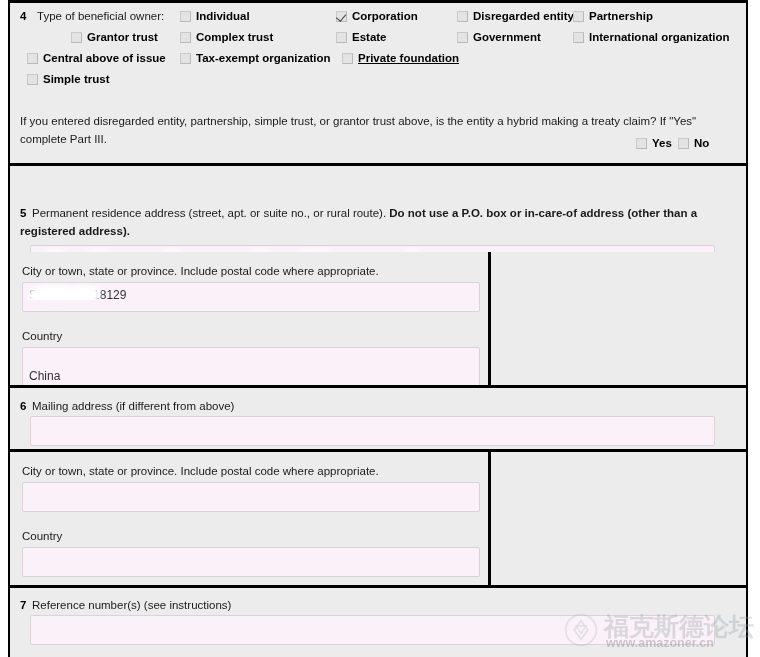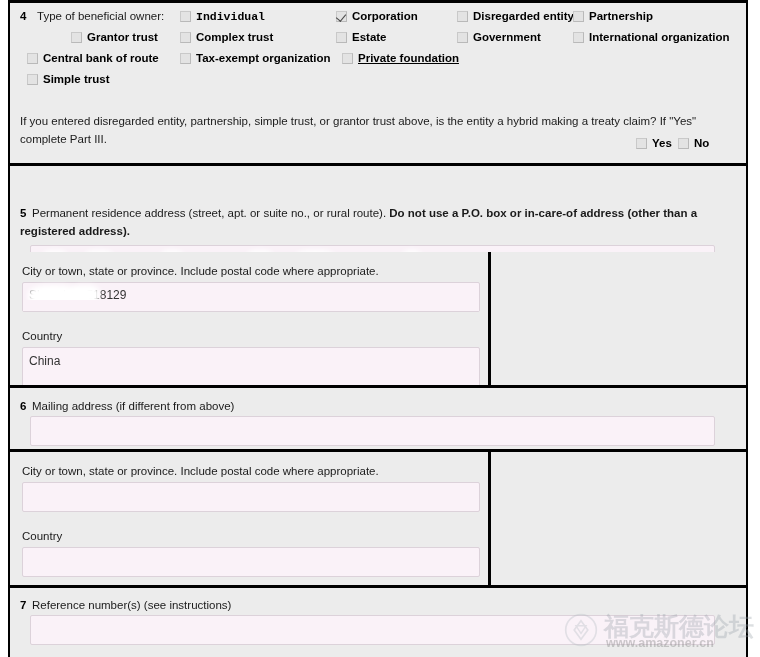--- a/index.html
+++ b/index.html
@@ -189,21 +189,21 @@
     <div class="rule-top"></div>
 
     <div class="section" style="top:3px; height:163px;">
 
       <div class="cb-row" style="top:7px;">
         <span class="cb" style="left:10px;">
           <span class="line-no">4</span>
           <span class="owner-prefix">Type of beneficial owner:</span>
         </span>
 
-        <span class="cb" style="left:170px;font-family:Liberation Mono, monospace;">
+        <span class="cb" style="left:170px;">
           <span class="box"></span>
           <span class="cb-label">Individual</span>
         </span>
 
         <span class="cb" style="left:326px;">
           <span class="box checked"></span>
           <span class="cb-label">Corporation</span>
         </span>
 
         <span class="cb" style="left:447px;">
@@ -240,21 +240,21 @@
 
         <span class="cb" style="left:563px;">
           <span class="box"></span>
           <span class="cb-label">International organization</span>
         </span>
       </div>
 
       <div class="cb-row" style="top:49px;">
         <span class="cb" style="left:17px;">
           <span class="box"></span>
-          <span class="cb-label">Central bank of route</span>
+          <span class="cb-label">Central above of issue</span>
         </span>
 
         <span class="cb" style="left:170px;">
           <span class="box"></span>
           <span class="cb-label">Tax-exempt organization</span>
         </span>
 
         <span class="cb" style="left:332px;text-decoration:underline;">
           <span class="box"></span>
           <span class="cb-label">Private foundation</span>
@@ -305,21 +305,21 @@
 
       <div class="sub-label" style="left:12px; top:13px;">City or town, state or province. Include postal code where appropriate.</div>
 
       <div class="field" style="left:12px; top:30px; width:458px; height:30px;">Shenzhen 518129</div>
       <div class="redact" style="left:18px; top:33px; width:52px; height:22px;"></div>
       <div class="redact" style="left:60px; top:33px; width:30px; height:20px;"></div>
       <div class="clip-mask" style="left:13px; top:48px; width:456px; height:11px;"></div>
 
       <div class="sub-label" style="left:12px; top:78px;">Country</div>
 
-      <div class="field" style="left:12px; top:95px; width:458px; height:44px; padding-top:5px;">China</div>
+      <div class="field" style="left:12px; top:95px; width:458px; height:44px; padding-top:20px;">China</div>
 
       <div class="section-rule" style="bottom:0;"></div>
     </div>
 
     <div class="section" style="top:388px; height:64px;">
       <div class="hybrid-text" style="top:9px; left:10px; width:716px;">
         <span class="line-no">6</span><span>Mailing address (if different from above)</span>
       </div>
       <div class="field" style="left:20px; top:28px; width:685px; height:30px;"></div>
 

